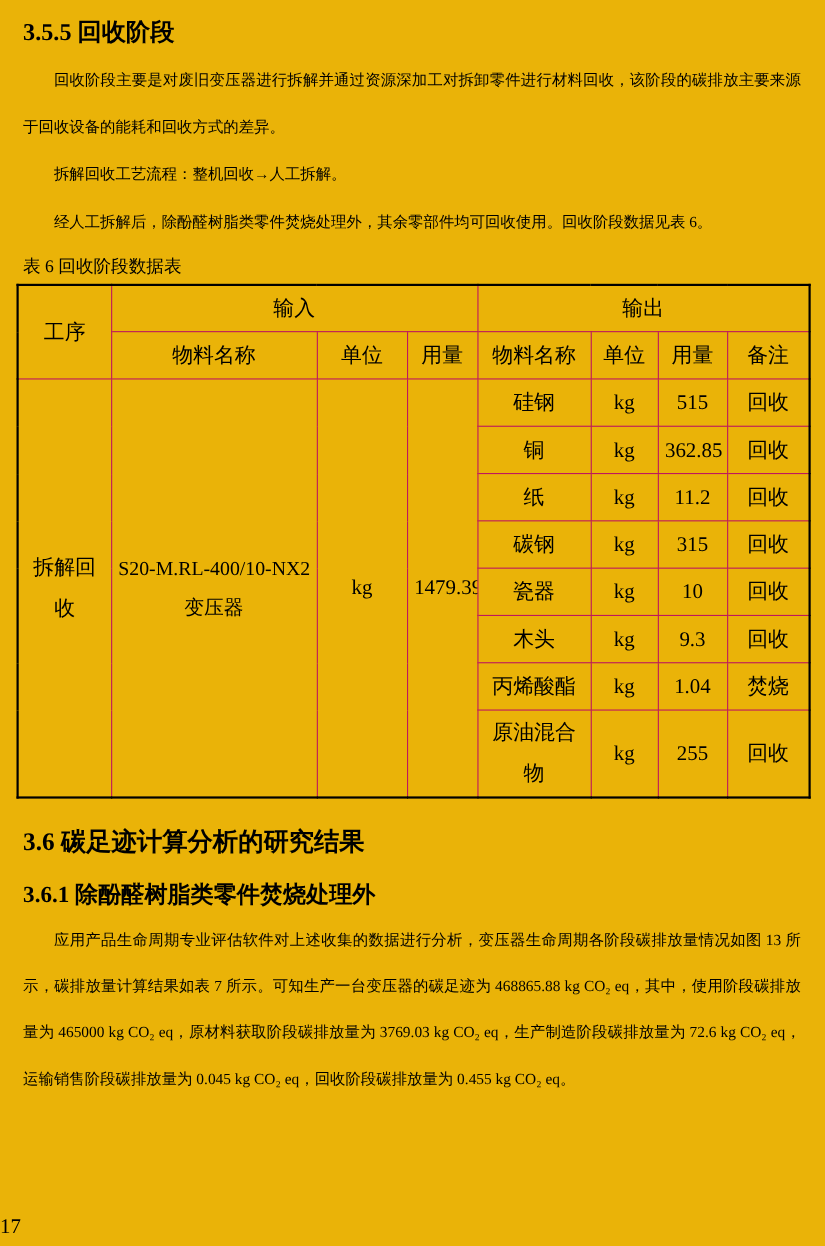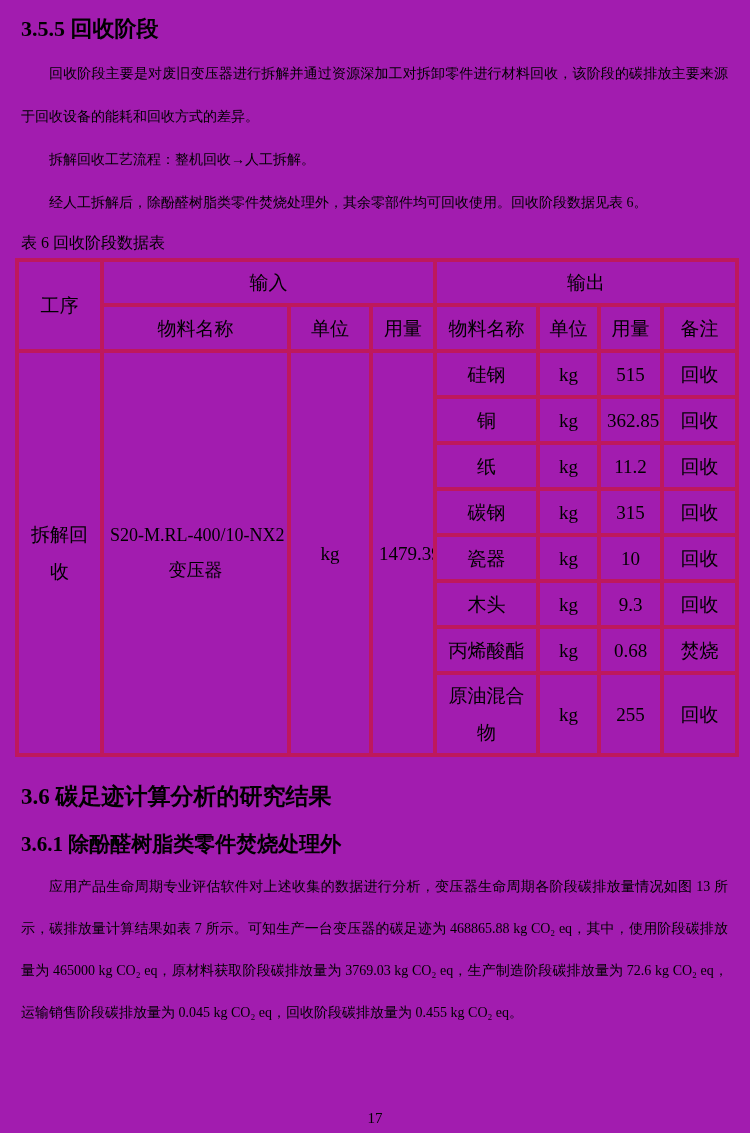--- a/index.html
+++ b/index.html
@@ -13,21 +13,21 @@
     font-family: "Liberation Serif", "DejaVu Serif", serif;
     color: #000000;
   }
   .page {
     position: relative;
     box-sizing: border-box;
     width: 750px;
     height: 1133px;
     padding: 12px 22px 0 21px;
     overflow: hidden;
-    background: #a21caf;
+    background: #eab308;
   }
   h1.sec {
     font-size: 22px;
     font-weight: bold;
     margin: 2px 0 0 0;
     line-height: 30px;
   }
   h2.sec {
     font-size: 23px;
     font-weight: bold;
@@ -63,41 +63,40 @@
   table.data {
     border-collapse: collapse;
     table-layout: fixed;
     width: 720px;
     margin-left: -6px;
     border: 2px solid #000000;
     font-size: 19px;
   }
   table.data th,
   table.data td {
-    border: 4px solid #be185d;
+    border: 1px solid #be185d;
     font-weight: normal;
     text-align: center;
     vertical-align: middle;
     padding: 2px 6px;
     line-height: 1.95;
     overflow: hidden;
   }
   tr.hrow1 th { height: 34px; }
   tr.hrow2 th { height: 38px; }
   tbody td { height: 38px; }
   tr.lastrow td { height: 70px; }
   td.model-cell { font-size: 18px; }
   td.model-cell .model-line1 { white-space: nowrap; }
   .pageno {
     position: absolute;
     bottom: 6px;
     left: 0;
     right: 0;
-    text-align: center;
-    font-size: 15px;
+    font-size: 19px;
   }
 </style>
 </head>
 <body>
 
 <div class="page">
 
   <h1 class="sec">3.5.5 回收阶段</h1>
 
   <p class="body first">回收阶段主要是对废旧变压器进行拆解并通过资源深加工对拆卸零件进行材料回收，该阶段的碳排放主要来源于回收设备的能耗和回收方式的差异。</p>
@@ -173,21 +172,21 @@
       </tr>
       <tr>
         <td>木头</td>
         <td>kg</td>
         <td>9.3</td>
         <td>回收</td>
       </tr>
       <tr>
         <td>丙烯酸酯</td>
         <td>kg</td>
-        <td>0.68</td>
+        <td>1.04</td>
         <td>焚烧</td>
       </tr>
       <tr class="lastrow">
         <td>原油混合物</td>
         <td>kg</td>
         <td>255</td>
         <td>回收</td>
       </tr>
     </tbody>
   </table>

